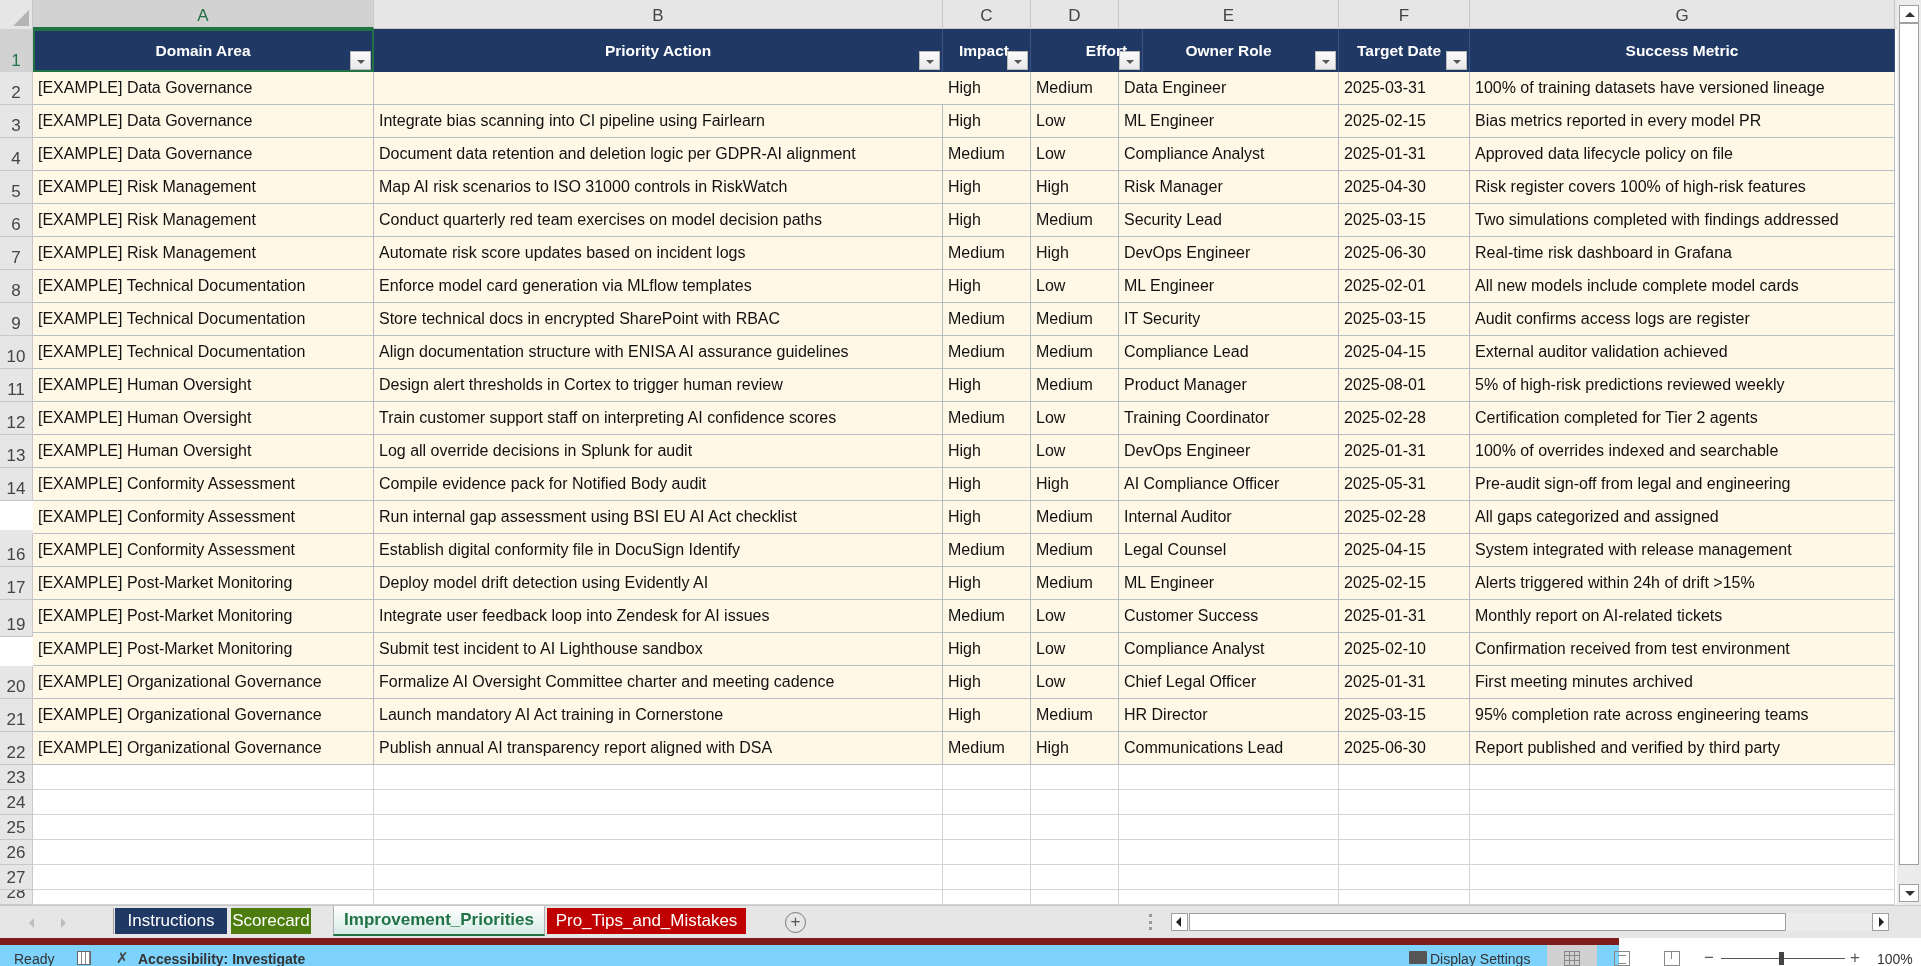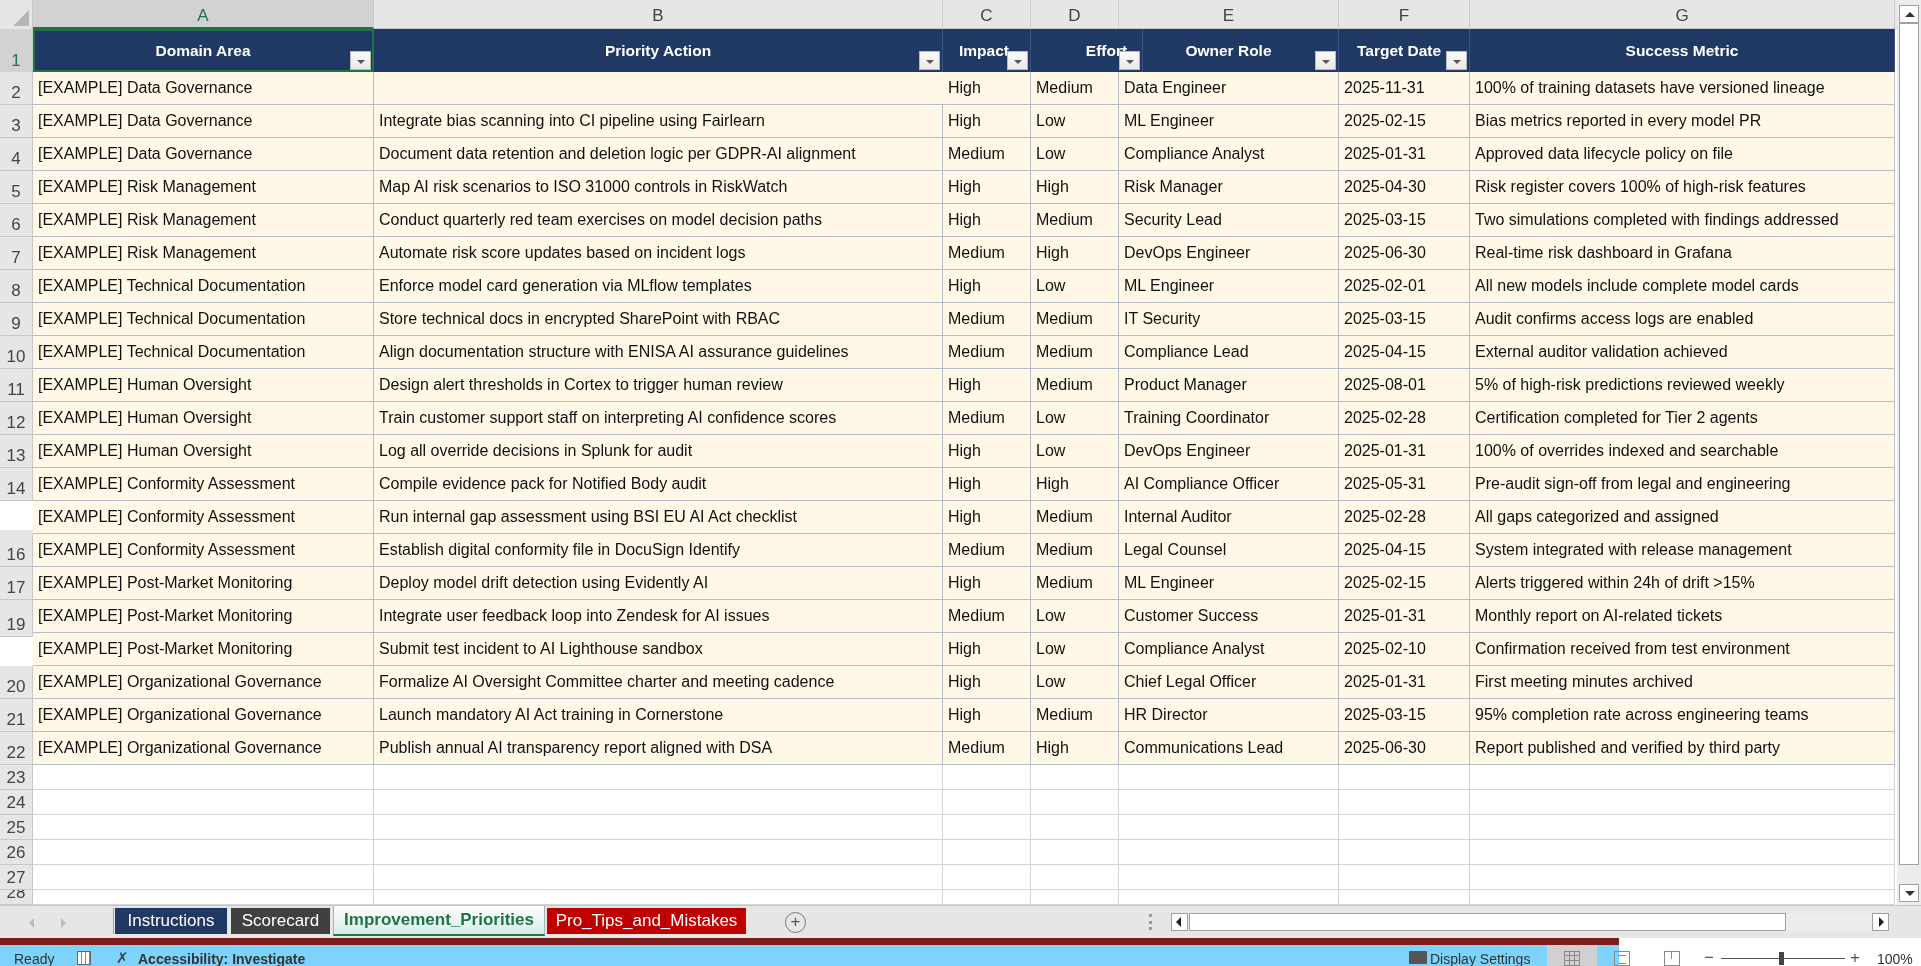--- a/index.html
+++ b/index.html
@@ -133,21 +133,21 @@
       <div class="hcell" style="left:1086px;width:220px"><span>Owner Role</span><div class="filter-btn"></div></div>
       <div class="hcell" style="left:1306px;width:131px;text-align:left;padding-left:18px"><span>Target Date</span><div class="filter-btn"></div></div>
       <div class="hcell" style="left:1437px;width:425px"><span>Success Metric</span></div>
     </div>
   <div class="drow" style="top: 43px;">
         <div class="dcell" style="left: 0px; width: 341px;">[EXAMPLE] Data Governance</div>
         <div class="dcell" style="left: 341px; width: 569px; margin-top: 48px;">Implement data versioning with DVC and track provenance in Neptune.ai</div>
         <div class="dcell" style="left: 910px; width: 88px;">High</div>
         <div class="dcell" style="left: 998px; width: 88px;">Medium</div>
         <div class="dcell" style="left: 1086px; width: 220px;">Data Engineer</div>
-        <div class="dcell" style="left: 1306px; width: 131px;">2025-11-31</div>
+        <div class="dcell" style="left: 1306px; width: 131px;">2025-03-31</div>
         <div class="dcell" style="left: 1437px; width: 425px;">100% of training datasets have versioned lineage</div>
       </div>
       <div class="drow" style="top: 76px;">
         <div class="dcell" style="left: 0px; width: 341px;">[EXAMPLE] Data Governance</div>
         <div class="dcell" style="left: 341px; width: 569px;">Integrate bias scanning into CI pipeline using Fairlearn</div>
         <div class="dcell" style="left: 910px; width: 88px;">High</div>
         <div class="dcell" style="left: 998px; width: 88px;">Low</div>
         <div class="dcell" style="left: 1086px; width: 220px;">ML Engineer</div>
         <div class="dcell" style="left: 1306px; width: 131px;">2025-02-15</div>
         <div class="dcell" style="left: 1437px; width: 425px;">Bias metrics reported in every model PR</div>
@@ -197,21 +197,21 @@
         <div class="dcell" style="left: 1306px; width: 131px;">2025-02-01</div>
         <div class="dcell" style="left: 1437px; width: 425px;">All new models include complete model cards</div>
       </div>
       <div class="drow" style="top: 274px;">
         <div class="dcell" style="left: 0px; width: 341px;">[EXAMPLE] Technical Documentation</div>
         <div class="dcell" style="left: 341px; width: 569px;">Store technical docs in encrypted SharePoint with RBAC</div>
         <div class="dcell" style="left: 910px; width: 88px;">Medium</div>
         <div class="dcell" style="left: 998px; width: 88px;">Medium</div>
         <div class="dcell" style="left: 1086px; width: 220px;">IT Security</div>
         <div class="dcell" style="left: 1306px; width: 131px;">2025-03-15</div>
-        <div class="dcell" style="left: 1437px; width: 425px;">Audit confirms access logs are enabled</div>
+        <div class="dcell" style="left: 1437px; width: 425px;">Audit confirms access logs are register</div>
       </div>
       <div class="drow" style="top: 307px;">
         <div class="dcell" style="left: 0px; width: 341px;">[EXAMPLE] Technical Documentation</div>
         <div class="dcell" style="left: 341px; width: 569px;">Align documentation structure with ENISA AI assurance guidelines</div>
         <div class="dcell" style="left: 910px; width: 88px;">Medium</div>
         <div class="dcell" style="left: 998px; width: 88px;">Medium</div>
         <div class="dcell" style="left: 1086px; width: 220px;">Compliance Lead</div>
         <div class="dcell" style="left: 1306px; width: 131px;">2025-04-15</div>
         <div class="dcell" style="left: 1437px; width: 425px;">External auditor validation achieved</div>
       </div>
@@ -383,21 +383,21 @@
     <div class="vs-up"></div>
     <div class="vs-thumb"></div>
     <div class="vs-down"></div>
   </div>
 
   <div class="tabbar">
     <div class="nav-arrow nav-prev"></div>
     <div class="nav-arrow nav-next"></div>
     <div class="tab-sep"></div>
     <div class="tab" style="left:115px;width:112px;background:#203864">Instructions</div>
-    <div class="tab" style="left:231px;width:99px;background:#404040">Scorecard</div>
+    <div class="tab" style="left:231px;width:80px;background:#4d7c0f">Scorecard</div>
     <div class="tab active" style="left:333px;width:212px">Improvement_Priorities</div>
     <div class="tab" style="left:547px;width:199px;background:#c00000">Pro_Tips_and_Mistakes</div>
     <div class="add-sheet">+</div>
     <div class="split-dots"></div>
     <div class="hscroll">
       <div class="hs-left"></div>
       <div class="hs-thumb"></div>
       <div class="hs-right"></div>
     </div>
   </div>

